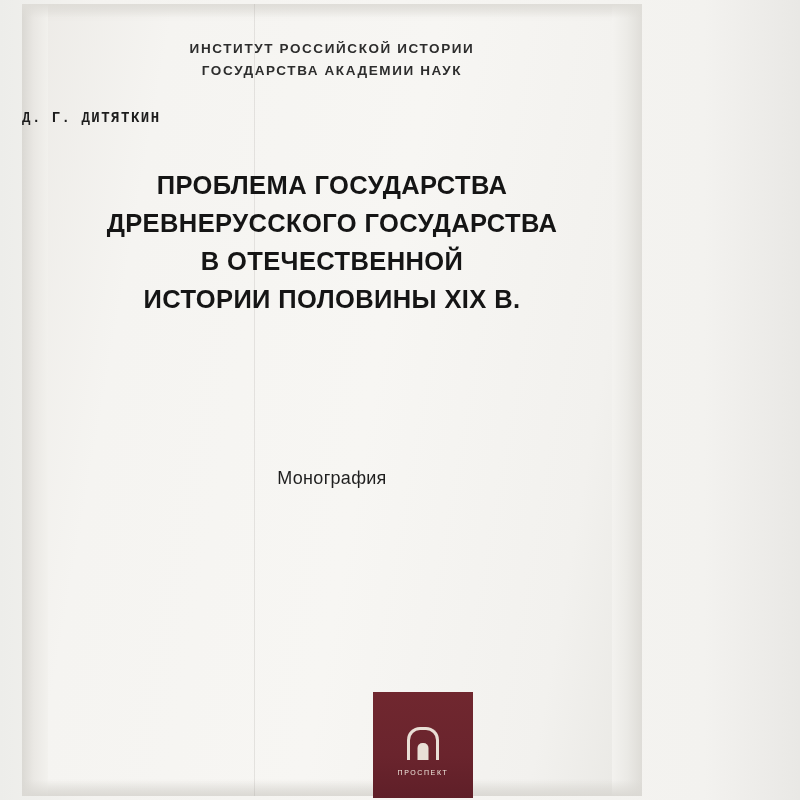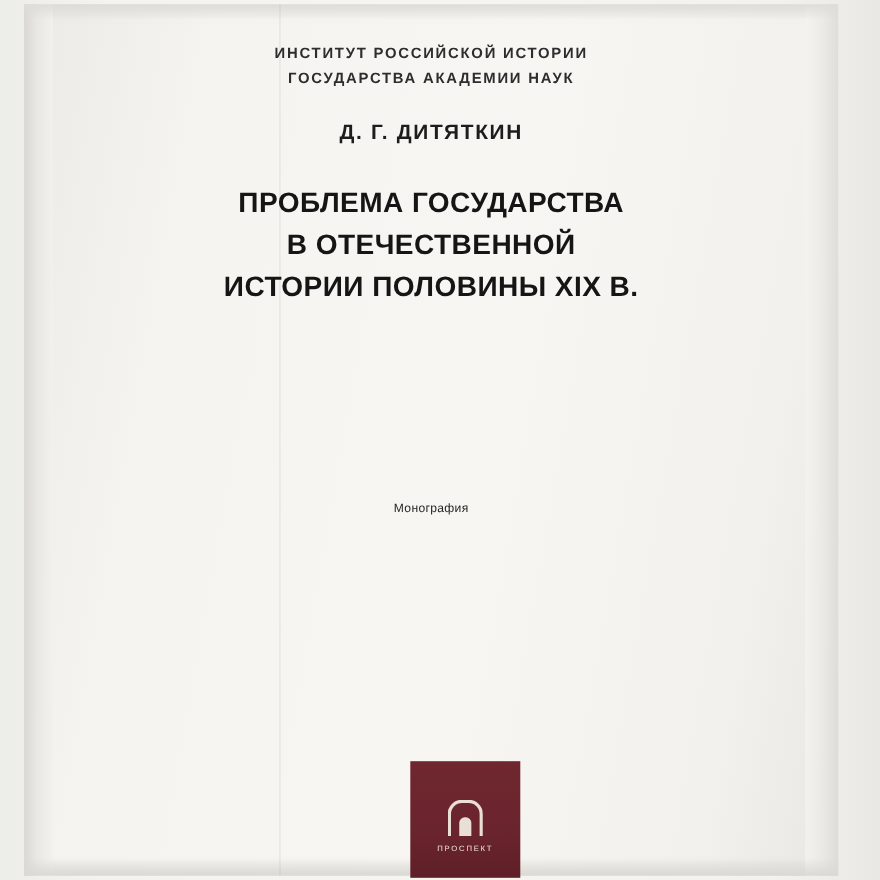--- a/index.html
+++ b/index.html
@@ -24,21 +24,21 @@
     position: absolute;
     inset: 0;
     background: linear-gradient(90deg, #ededea 0%, #f4f3f0 12%, #f6f5f2 50%, #f3f2ef 88%, #e9e8e5 100%);
   }
 
   
   .cover {
     position: absolute;
     left: 22px;
     top: 4px;
-    width: 740px;
+    width: 620px;
     height: 792px;
     background: linear-gradient(100deg, #eceae6 0%, #f5f4f1 20%, #f7f6f3 55%, #f2f1ee 85%, #e8e7e3 100%);
     box-shadow: 0 0 18px rgba(120,118,112,0.18) inset;
   }
 
   
   .spine-shade {
     position: absolute;
     left: 0;
     top: 0;
@@ -102,23 +102,23 @@
     letter-spacing: 1.6px;
     line-height: 22px;
     color: #2d2d2d;
   }
 
   .author {
     position: absolute;
     left: 0;
     top: 106px;
     width: 100%;
-    text-align: center;
-    font-family: Liberation Sans, sans-serif;
-    font-size: 19px;
+    text-align: left;
+    font-family: Liberation Mono, monospace;
+    font-size: 14px;
     font-weight: bold;
     letter-spacing: 1.5px;
     color: #1d1d1d;
   }
 
   .title-block {
     position: absolute;
     left: 0;
     top: 162px;
     width: 100%;
@@ -130,25 +130,25 @@
     font-weight: bold;
     letter-spacing: 0.4px;
     line-height: 38px;
     color: #151515;
     white-space: nowrap;
   }
 
   .subtitle {
     position: absolute;
     left: 0;
-    top: 452px;
+    top: 464px;
     width: 100%;
     text-align: center;
     font-family: "Liberation Sans", sans-serif;
-    font-size: 11px;
+    font-size: 18px;
     color: #1f1f1f;
     letter-spacing: 0.3px;
   }
 
   
   .logo-box {
     position: absolute;
     left: 351px;
     top: 688px;
     width: 100px;
@@ -216,20 +216,21 @@
 
       <div class="publisher-block">
         <div class="publisher-line">ИНСТИТУТ РОССИЙСКОЙ ИСТОРИИ</div>
         <div class="publisher-line">ГОСУДАРСТВА АКАДЕМИИ НАУК</div>
       </div>
 
       <div class="author">Д. Г. ДИТЯТКИН</div>
 
       <div class="title-block">
         <div class="title-line">ПРОБЛЕМА ГОСУДАРСТВА</div>
+        <div class="title-line">ДРЕВНЕРУССКОГО ГОСУДАРСТВА</div>
         <div class="title-line">В ОТЕЧЕСТВЕННОЙ</div>
         <div class="title-line">ИСТОРИИ ПОЛОВИНЫ XIX В.</div>
       </div>
 
       <div class="subtitle">Монография</div>
 
       <div class="logo-box">
         <div class="logo-mark">
           <div class="door"></div>
           <div class="inner"></div>

